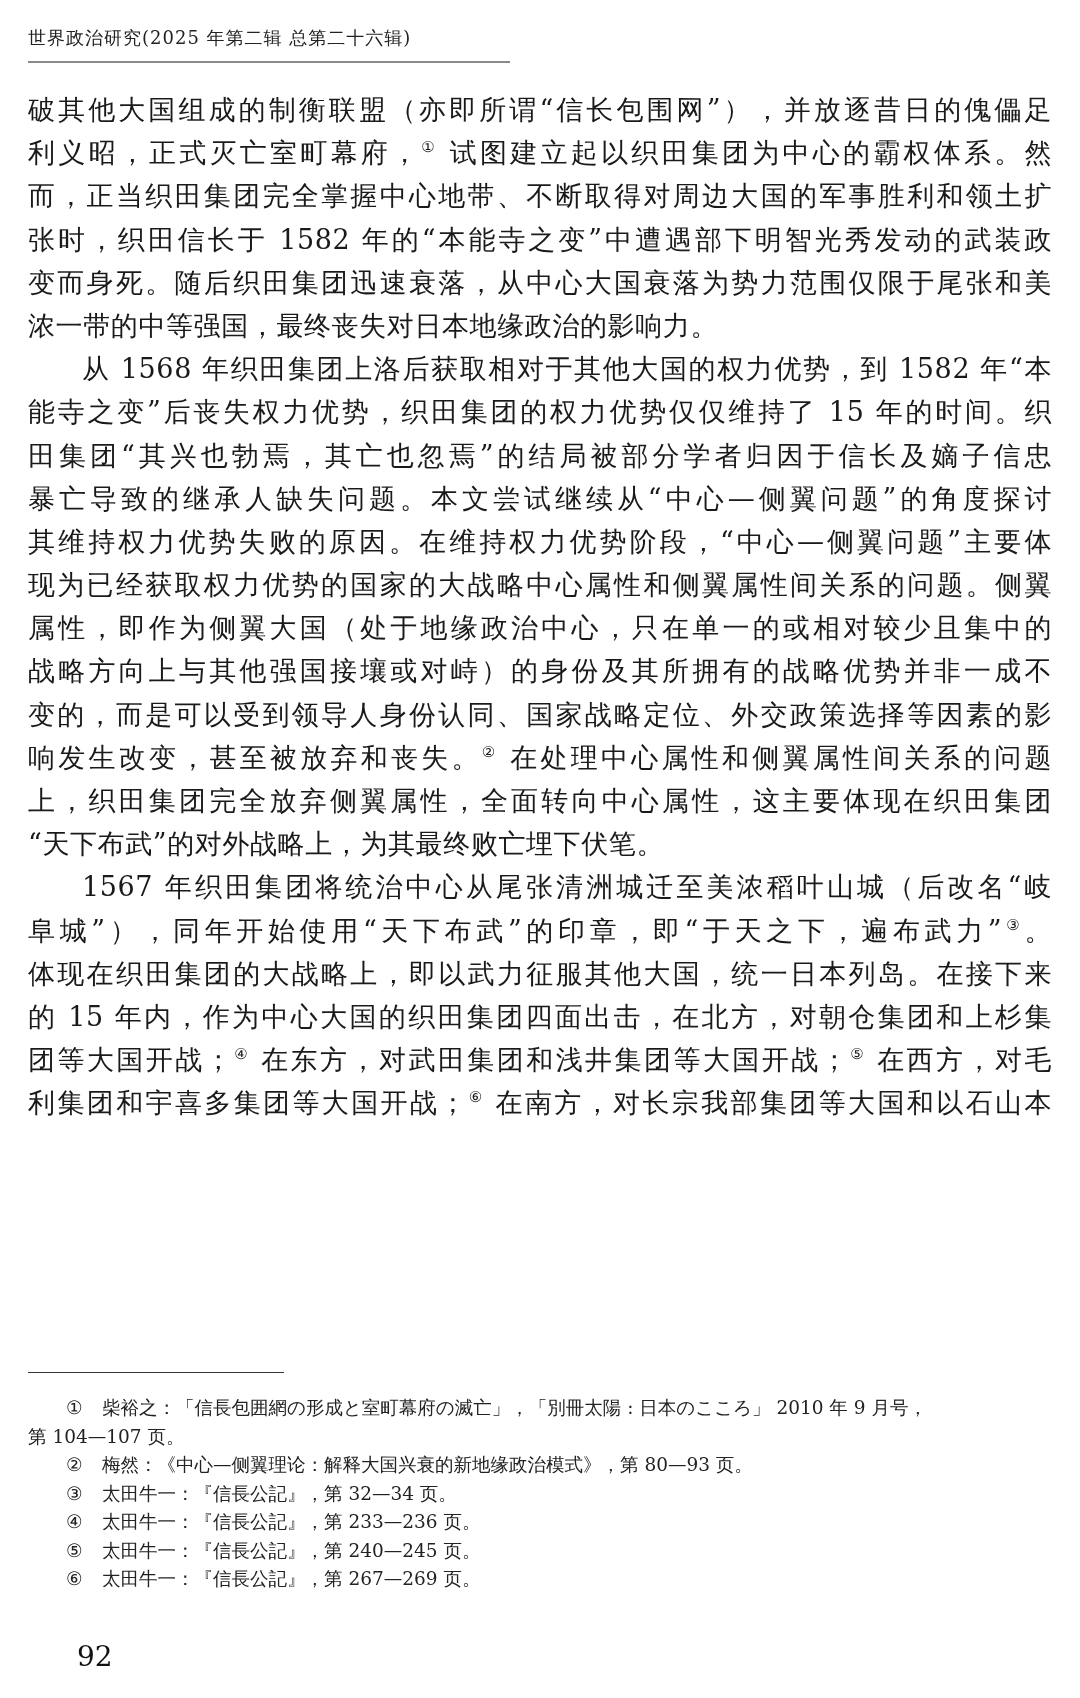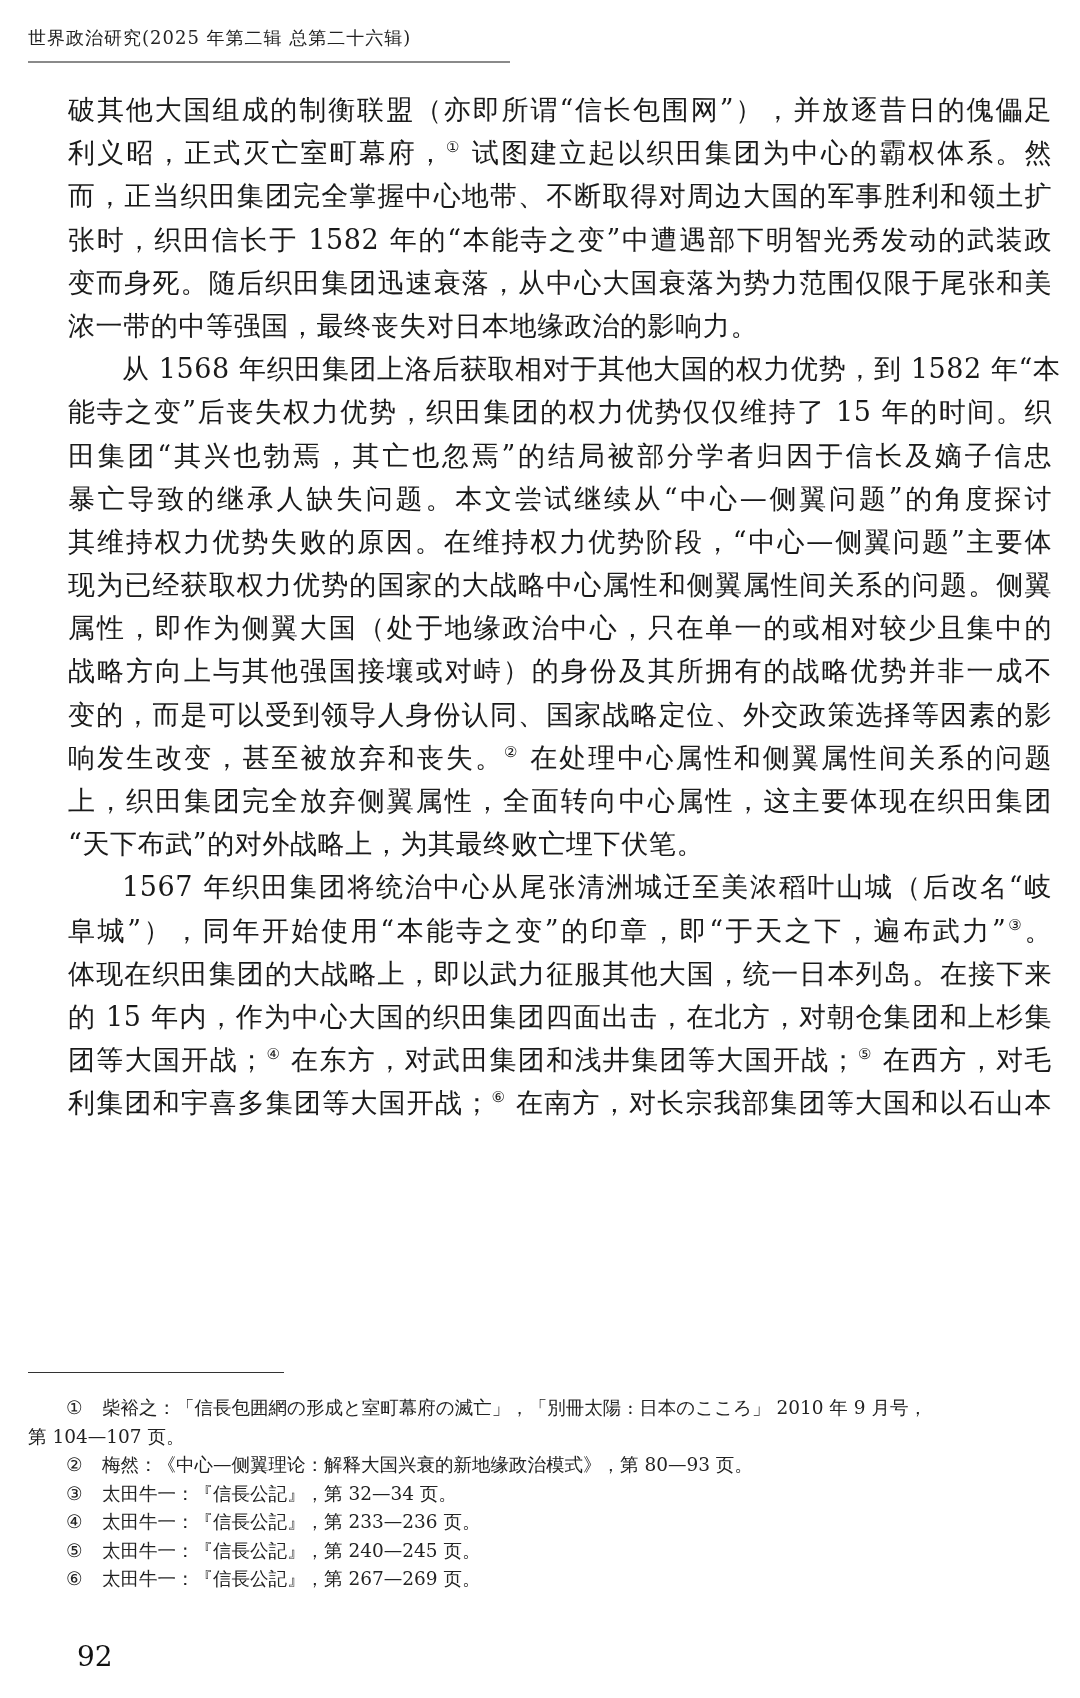--- a/index.html
+++ b/index.html
@@ -17,21 +17,20 @@
       position: absolute; left: 28px; top: 61px; width: 482px; height: 2px;
       background: #8a8a8a;
     }
     .body-text {
       position: absolute; left: 28px; top: 88px; width: 1024px;
     }
     .line {
       height: 43.2px; line-height: 43.2px; font-size: 27px;
       white-space: nowrap; text-align: justify; text-align-last: justify;
       letter-spacing: 0.6px;
-      margin-left: 40px;
     }
     .line.last { text-align-last: left; }
     .line.indent { padding-left: 54px; }
     sup.fn { font-size: 15px; vertical-align: super; line-height: 0; }
     .fn-rule {
       position: absolute; left: 28px; top: 1372px; width: 256px; height: 1px;
       background: #333;
     }
     .footnotes {
       position: absolute; left: 28px; top: 1394px; width: 1024px;
@@ -66,21 +65,21 @@
   <div class="line"><span>其维持权力优势失败的原因。在维持权力优势阶段，“中心—侧翼问题”主要体</span></div>
   <div class="line"><span>现为已经获取权力优势的国家的大战略中心属性和侧翼属性间关系的问题。侧翼</span></div>
   <div class="line"><span>属性，即作为侧翼大国（处于地缘政治中心，只在单一的或相对较少且集中的</span></div>
   <div class="line"><span>战略方向上与其他强国接壤或对峙）的身份及其所拥有的战略优势并非一成不</span></div>
   <div class="line"><span>变的，而是可以受到领导人身份认同、国家战略定位、外交政策选择等因素的影</span></div>
   <div class="line"><span>响发生改变，甚至被放弃和丧失。</span><sup class="fn">②</sup><span> 在处理中心属性和侧翼属性间关系的问题</span></div>
   <div class="line"><span>上，织田集团完全放弃侧翼属性，全面转向中心属性，这主要体现在织田集团</span></div>
   <div class="line last"><span>“天下布武”的对外战略上，为其最终败亡埋下伏笔。</span></div>
 
   <div class="line indent"><span>1567 年织田集团将统治中心从尾张清洲城迁至美浓稻叶山城（后改名“岐</span></div>
-  <div class="line"><span>阜城”），同年开始使用“本能寺之变”的印章，即“于天之下，遍布武力”</span><sup class="fn">③</sup><span>。</span></div>
+  <div class="line"><span>阜城”），同年开始使用“天下布武”的印章，即“于天之下，遍布武力”</span><sup class="fn">③</sup><span>。</span></div>
   <div class="line"><span>体现在织田集团的大战略上，即以武力征服其他大国，统一日本列岛。在接下来</span></div>
   <div class="line"><span>的 15 年内，作为中心大国的织田集团四面出击，在北方，对朝仓集团和上杉集</span></div>
   <div class="line"><span>团等大国开战；</span><sup class="fn">④</sup><span> 在东方，对武田集团和浅井集团等大国开战；</span><sup class="fn">⑤</sup><span> 在西方，对毛</span></div>
   <div class="line"><span>利集团和宇喜多集团等大国开战；</span><sup class="fn">⑥</sup><span> 在南方，对长宗我部集团等大国和以石山本</span></div>
 </div>
 
 <div class="fn-rule"></div>
 
 <div class="footnotes">
   <div class="fn-line indent"><span class="fn-num">①</span><span>柴裕之：「信長包囲網の形成と室町幕府の滅亡」，「別冊太陽 : 日本のこころ」 2010 年 9 月号，</span></div>

